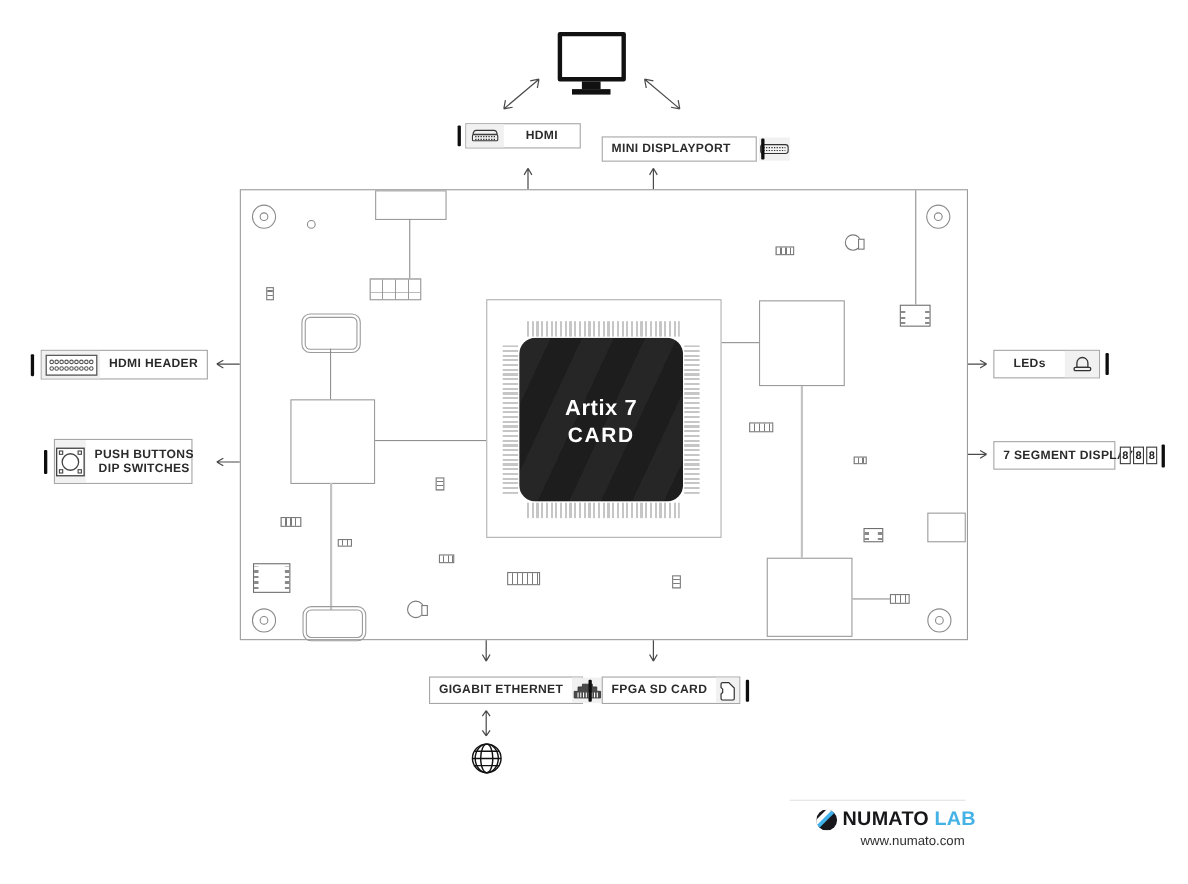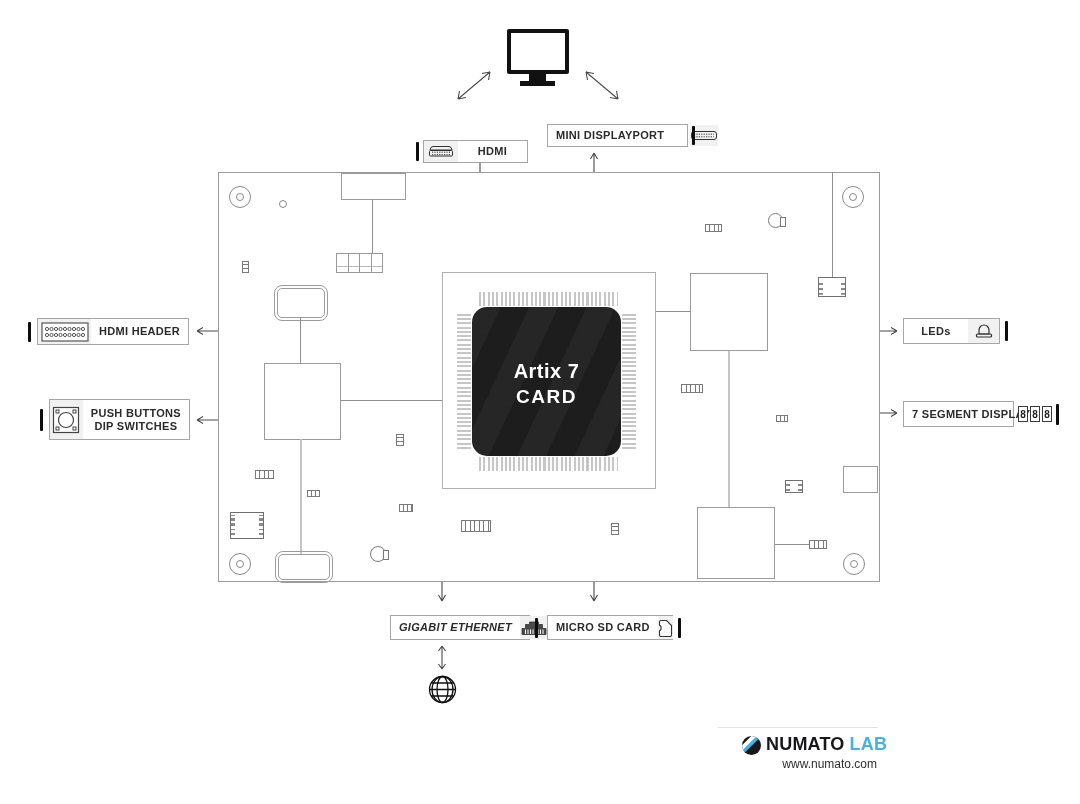--- a/index.html
+++ b/index.html
@@ -153,21 +153,21 @@
   <div class="abs fpga-fp" style="left:442px;top:272px;width:212px;height:215px;"></div>
   <div class="abs pins-h" style="left:479px;top:292px;width:139px;height:14px;"></div>
   <div class="abs pins-h" style="left:479px;top:457px;width:139px;height:14px;"></div>
   <div class="abs pins-v" style="left:457px;top:314px;width:14px;height:135px;"></div>
   <div class="abs pins-v" style="left:622px;top:314px;width:14px;height:135px;"></div>
   <div class="abs chip" style="left:472px;top:307px;width:149px;height:149px;">
     <div class="chip-name">Artix 7</div>
     <div class="chip-type">CARD</div>
   </div>
 
-  <div class="label-row" style="left:404px;top:140px;height:23px;padding-left:12px;">
+  <div class="label-row" style="left:404px;top:112px;height:23px;padding-left:12px;">
     <div class="lbar" style="height:19px;margin-right:4px;"></div>
     <div class="lbox" style="width:105px;">
       <div class="ltile" style="width:34px;">
         <svg width="26" height="13" viewBox="0 0 26 13">
           <path d="M5,1.5 h16 q2.5,0 3,3.5 h-22 q0.5,-3.5 3,-3.5 z" fill="none" stroke="#333" stroke-width="1"></path>
           <rect x="1.5" y="5.5" width="23" height="5.5" rx="1" fill="none" stroke="#333" stroke-width="1"></rect>
           <path d="M4,7.2 h18 M4,9.7 h18" stroke="#333" stroke-width="1" stroke-dasharray="1.2 1.2" fill="none"></path>
         </svg>
       </div>
       <div class="ltext">HDMI</div>
@@ -214,21 +214,21 @@
               <circle cx="42" cy="13" r="1.6"></circle>
           </g>
         </svg>
       </div>
       <div class="ltext">HDMI HEADER</div>
     </div>
   </div>
 
   <div class="label-row" style="left:40px;top:399px;height:41px;">
     <div class="lbar" style="height:22px;margin-right:6px;"></div>
-    <div class="lbox" style="width:141px;">
+    <div class="lbox" style="width:126px;">
       <div class="ltile" style="width:46px;">
         <svg width="28" height="28" viewBox="0 0 28 28">
           <rect x="1.5" y="1.5" width="25" height="25" fill="#fff" stroke="#444" stroke-width="1.2"></rect>
           <circle cx="14" cy="14" r="7.5" fill="none" stroke="#444" stroke-width="1.2"></circle>
           <rect x="4" y="4" width="3" height="3" fill="none" stroke="#444" stroke-width="1"></rect>
           <rect x="21" y="4" width="3" height="3" fill="none" stroke="#444" stroke-width="1"></rect>
           <rect x="4" y="21" width="3" height="3" fill="none" stroke="#444" stroke-width="1"></rect>
           <rect x="21" y="21" width="3" height="3" fill="none" stroke="#444" stroke-width="1"></rect>
         </svg>
       </div>
@@ -258,35 +258,35 @@
     </div>
     <div class="digits">
       <div class="digit">8</div>
       <div class="digit">8</div>
       <div class="digit">8</div>
     </div>
     <div class="lbar" style="height:21px;margin-left:4px;"></div>
   </div>
 
   <div class="label-row" style="left:390px;top:615px;height:25px;">
-    <div class="lbox" style="width:140px;font-style:italic;">
+    <div class="lbox" style="width:140px;">
       <div class="ltext">GIGABIT ETHERNET</div>
       <div class="ltile" style="width:36px;">
         <svg width="28" height="17" viewBox="0 0 28 17">
           <path d="M2,15.5 v-6 h3.5 v-4 h4 v-2.5 h9 v2.5 h4 v4 h3.5 v6 z" fill="#4a4a4a" stroke="#333" stroke-width="0.8"></path>
           <path d="M5.5,15 v-4.5 M8,15 v-4.5 M10.5,15 v-4.5 M13,15 v-4.5 M15.5,15 v-4.5 M18,15 v-4.5 M20.5,15 v-4.5 M23,15 v-4.5" stroke="#fff" stroke-width="1" fill="none"></path>
         </svg>
       </div>
     </div>
     <div class="lbar" style="height:20px;margin-left:5px;"></div>
   </div>
 
   <div class="label-row" style="left:547px;top:615px;height:25px;">
     <div class="lbox" style="width:126px;">
-      <div class="ltext">MICRO SD CARD</div>
+      <div class="ltext">FPGA SD CARD</div>
       <div class="ltile" style="width:30px;">
         <svg width="15" height="18" viewBox="0 0 15 18">
           <path d="M3,1.5 h5.5 l5,5 v9.5 a1.5,1.5 0 0 1 -1.5,1.5 h-9 a1.5,1.5 0 0 1 -1.5,-1.5 v-4 l1.5,-1.5 v-3 l-1.5,-1.5 v-3 a1.5,1.5 0 0 1 1.5,-1.5 z" fill="#fff" stroke="#333" stroke-width="1.1"></path>
         </svg>
       </div>
     </div>
     <div class="lbar" style="height:20px;margin-left:5px;"></div>
   </div>
 
   <svg class="abs" style="left:427px;top:674px;" width="31" height="31" viewBox="0 0 31 31">

